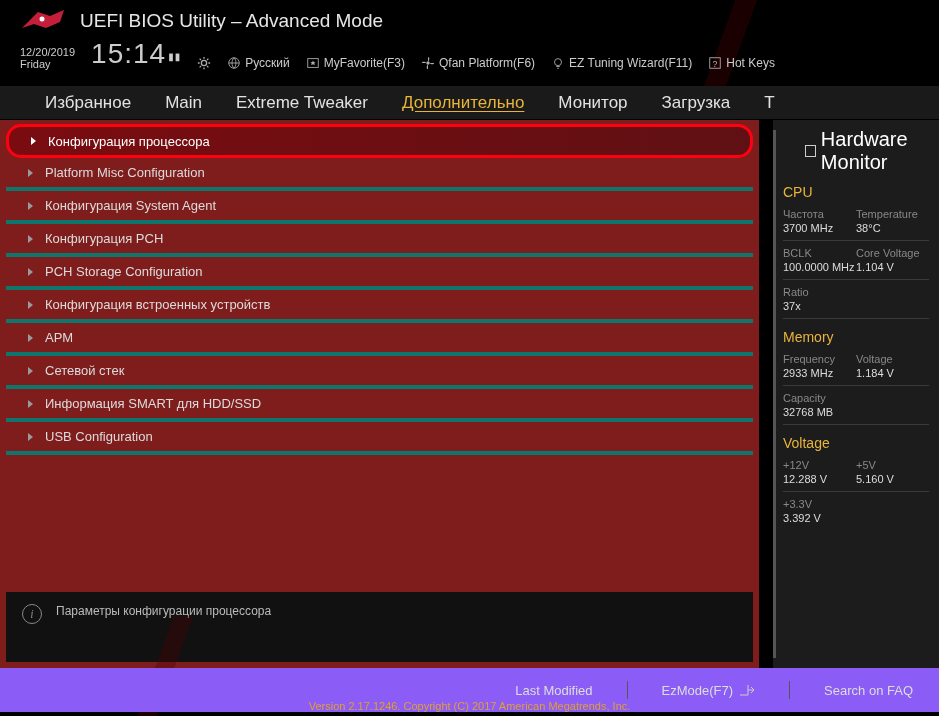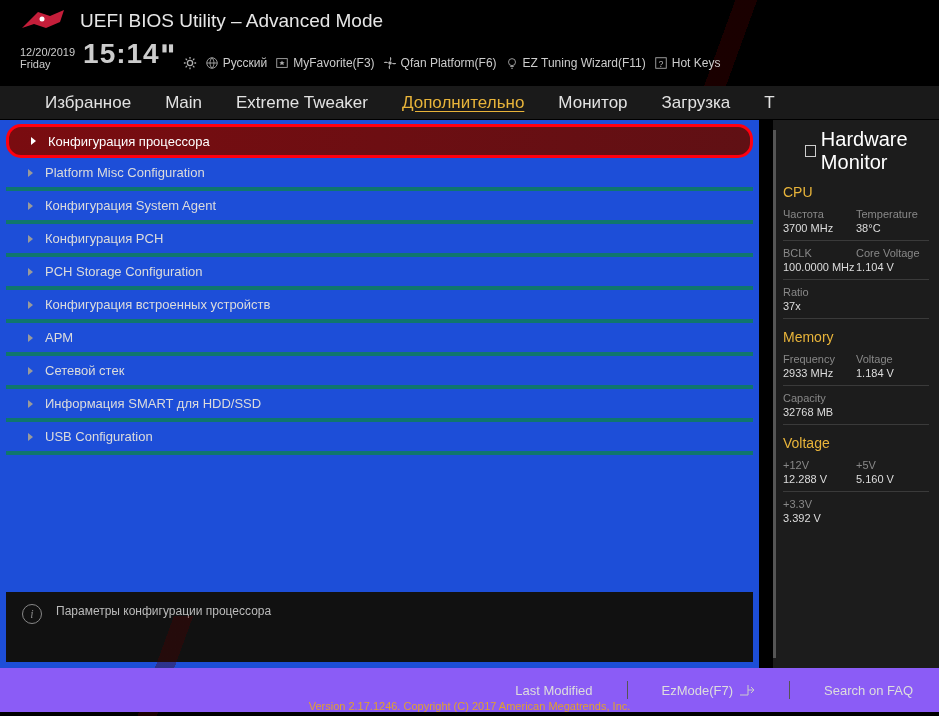--- a/index.html
+++ b/index.html
@@ -5,33 +5,33 @@
 * { margin:0; padding:0; box-sizing:border-box; font-family:"Segoe UI",Arial,sans-serif; }
 body { width:939px; height:716px; background:#000; overflow:hidden; position:relative; }
 .bg-slash { position:absolute; background:linear-gradient(110deg,transparent 45%,#4a0000 45%,#4a0000 50%,transparent 50%); opacity:.35; }
 .bg-s1 { top:0; right:0; width:400px; height:100px; }
 .bg-s2 { bottom:0; left:0; width:350px; height:100px; }
 
 .header { position:relative; height:86px; color:#ddd; padding:8px 24px 0 20px; z-index:2; }
 .logo-row { display:flex; align-items:center; gap:14px; }
 .rog-logo { width:46px; height:26px; }
 .title { font-size:19px; font-weight:500; color:#e6e6e6; }
-.toolbar { display:flex; align-items:flex-end; gap:8px; margin-top:4px; font-size:12px; color:#ccc; }
+.toolbar { display:flex; align-items:flex-end; gap:16px; margin-top:4px; font-size:12px; color:#ccc; }
 .dt { display:flex; flex-direction:column; font-size:11px; line-height:1.1; }
-.clock { font-size:28px; font-weight:700; letter-spacing:1px; display:flex; align-items:flex-start; }
+.clock { font-size:28px; font-weight:400; letter-spacing:1px; display:flex; align-items:center; }
 .clock .eq { font-size:10px; margin-top:4px; margin-left:2px; }
 .tb-item { display:flex; align-items:center; gap:4px; cursor:pointer; }
 .gear,.globe,.fav,.fan,.wand,.hot { width:14px; height:14px; opacity:.85; }
 
 .tabs { display:flex; gap:0; background:#1a1a1a; height:34px; align-items:center; padding-left:28px; position:relative; z-index:2; border-bottom:1px solid #000; }
 .tab { color:#e2e2e2; font-size:17px; padding:6px 17px; cursor:pointer; white-space:nowrap; }
 .tab.active { color:#e8b43a; text-decoration:underline; text-underline-offset:3px; }
 
 .body { display:flex; height:548px; }
-.main { flex:1; background:#1d4ed8; display:flex; flex-direction:column; }
+.main { flex:1; background:#7f1d1d; display:flex; flex-direction:column; }
 .list { flex:1; padding:4px 6px 0 6px; overflow:hidden; }
 .item { display:flex; align-items:center; height:33px; padding-left:22px; color:#dcdcdc; font-size:13px; cursor:pointer; border-bottom:4px solid #0f766e; }
 .item .tri { width:0; height:0; border-top:4px solid transparent; border-bottom:4px solid transparent; border-left:5px solid #9a9a9a; margin-right:12px; }
 .item.selected { background:linear-gradient(to right,#7a0c10,#601014); color:#fff; border:3px solid #ff0010; border-radius:15px; height:34px; }
 .item.selected .tri { border-left-color:#fff; }
 
 .info-bar { height:70px; background:#111; margin:8px 6px 6px 6px; display:flex; align-items:flex-start; padding:12px 16px; gap:14px; font-size:12px; color:#bbb; }
 .info-icon { width:20px; height:20px; border:1.5px solid #888; border-radius:50%; display:flex; align-items:center; justify-content:center; font-size:12px; color:#888; font-style:italic; font-family:serif; flex-shrink:0; }
 
 .scroll-gap { width:14px; background:#000; }

